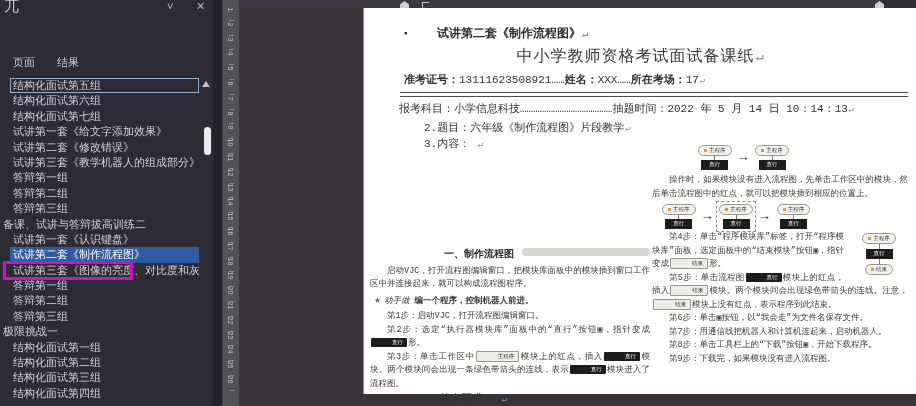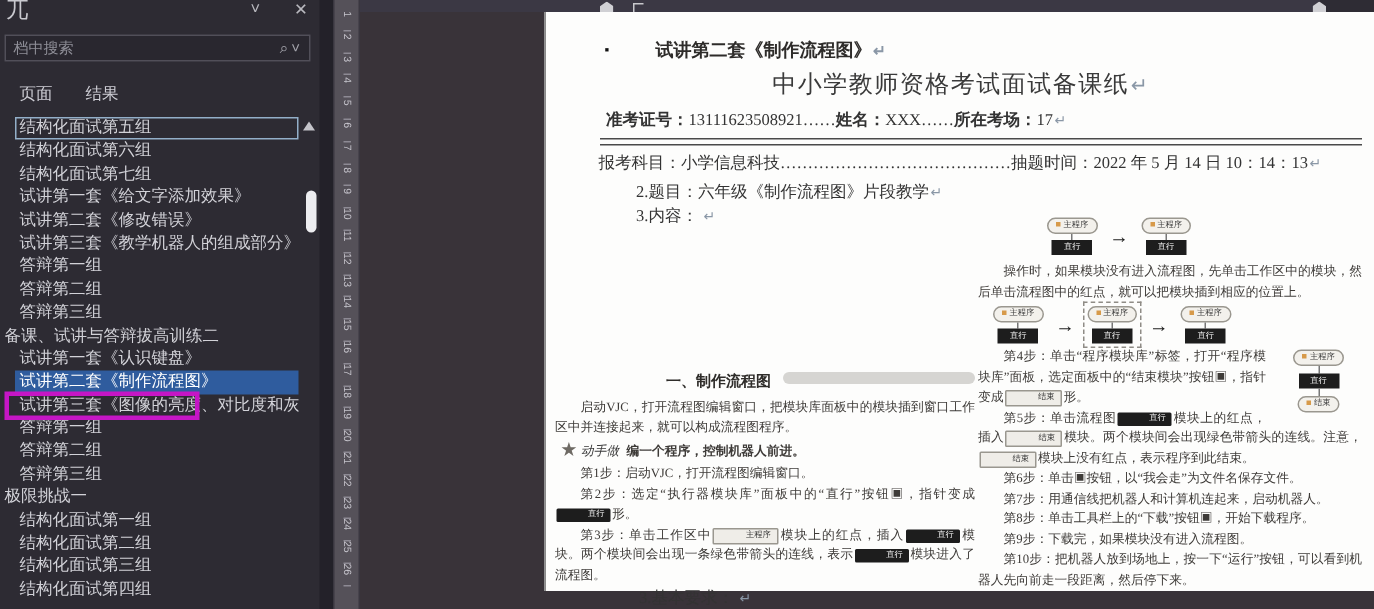--- a/index.html
+++ b/index.html
@@ -43,21 +43,21 @@
   .hruler{position:absolute;left:0;top:0;width:640px;height:8px;background:#3b3844;}
   .corner{position:absolute;left:640px;top:0;width:36px;height:14px;background:#2e2c34;}
   .m-hang{position:absolute;left:160px;top:1px;width:9px;height:7px;background:#d0d0d4;
           clip-path:polygon(50% 0,100% 45%,100% 100%,0 100%,0 45%);}
   .m-tab{position:absolute;left:182px;top:2px;width:6px;height:5px;border-left:1px solid #c8c8cc;border-top:1px solid #c8c8cc;}
   .m-right{position:absolute;left:635px;top:1px;width:9px;height:7px;background:#d0d0d4;
            clip-path:polygon(50% 0,100% 45%,100% 100%,0 100%,0 45%);}
   .m-bar{position:absolute;left:637px;top:9px;width:19px;height:4px;background:#f0f0f0;border-radius:2px;}
 
   .page{position:absolute;left:123px;top:8px;width:553px;bottom:12px;background:#fdfdfc;
-        border-left:1px solid #8a8a8a;font-family:Liberation Serif, serif;color:#2e2c2a;}
+        border-left:1px solid #8a8a8a;font-family:Liberation Mono, monospace;color:#2e2c2a;}
   .pmark{color:#8a97a6;font-size:0.85em;margin-left:1px;}
 
   .bullet-line{position:absolute;left:39px;top:17px;font-size:12px;font-weight:bold;}
   .bullet-glyph{display:inline-block;width:34px;font-weight:normal;font-size:9px;vertical-align:1px;color:#111;}
   .doc-title{position:absolute;left:0;top:38px;width:100%;text-align:center;font-size:16px;
              color:#3a3a3a;letter-spacing:1px;}
   .info-line{position:absolute;left:40px;top:64px;font-size:11px;color:#333;}
   .info-line .bold{font-weight:bold;}
   .sep{position:absolute;left:36px;top:84px;width:508px;height:3px;
        border-top:1px solid #4a4a4a;border-bottom:1px solid #4a4a4a;}
@@ -101,24 +101,20 @@
 </head>
 <body>
 
 <div class="app">
 
   <aside class="nav-pane">
     <div class="np-header">
       <span class="np-title">兀</span>
       <span class="np-collapse">˅</span>
       <span class="np-close">✕</span>
-    </div>
-    <div class="np-search">
-      <span class="np-search-text">档中搜索</span>
-      <span class="np-search-icons"><span>⌕</span><span>˅</span></span>
     </div>
     <div class="np-tabs">
       <span class="np-tab">页面</span>
       <span class="np-tab">结果</span>
     </div>
     <div class="np-list" id="navList">
         <div class="np-item lvl2 out">结构化面试第五组</div>
         <div class="np-item lvl2">结构化面试第六组</div>
         <div class="np-item lvl2">结构化面试第七组</div>
         <div class="np-item lvl2">试讲第一套《给文字添加效果》</div>
@@ -327,21 +323,20 @@
               <div class="fbox">直行</div>
               <div class="fline"></div>
               <div class="fpill">结束</div>
             </div>
           <p class="sp ind">第4步：单击“程序模块库”标签，打开“程序模块库”面板，选定面板中的“结束模块”按钮▣，指针变成<span class="chip chip-l">结束</span>形。</p>
               <p class="sp ind">第5步：单击流程图<span class="chip chip-d">直行</span>模块上的红点，插入<span class="chip chip-l">结束</span>模块。两个模块间会出现绿色带箭头的连线。注意，<span class="chip chip-l">结束</span>模块上没有红点，表示程序到此结束。</p>
               <p class="sp ind">第6步：单击▣按钮，以“我会走”为文件名保存文件。</p>
               <p class="sp ind">第7步：用通信线把机器人和计算机连起来，启动机器人。</p>
               <p class="sp ind">第8步：单击工具栏上的“下载”按钮▣，开始下载程序。</p>
               <p class="sp ind">第9步：下载完，如果模块没有进入流程图。</p>
-              <p class="sp ind">第10步：把机器人放到场地上，按一下“运行”按钮，可以看到机器人先向前走一段距离，然后停下来。</p>
             </div>
 
         </div>
       </div>
 
       <div class="doc-item it3"><span>3.基本要求：</span> <span class="pmark">↵</span></div>
     </div>
   </main>
 </div>
 

